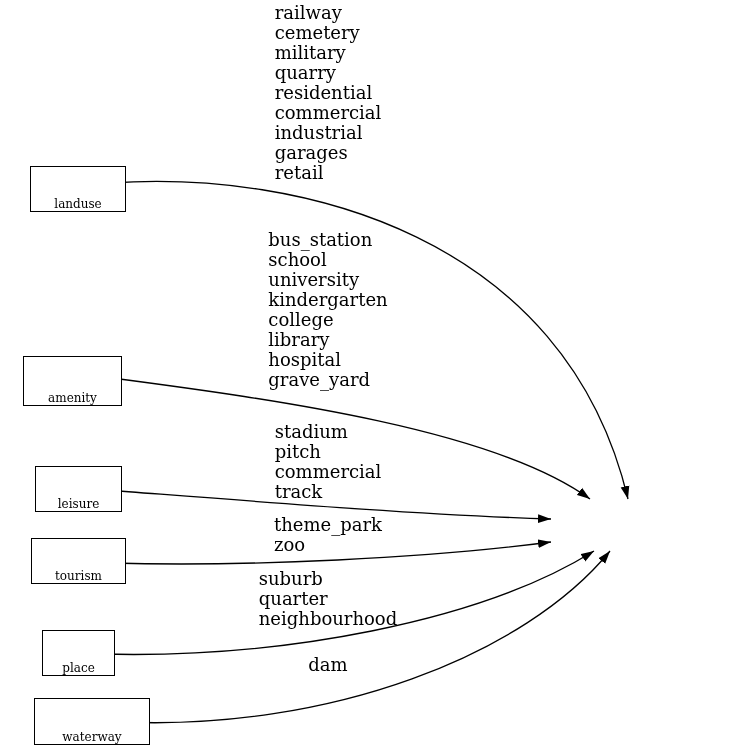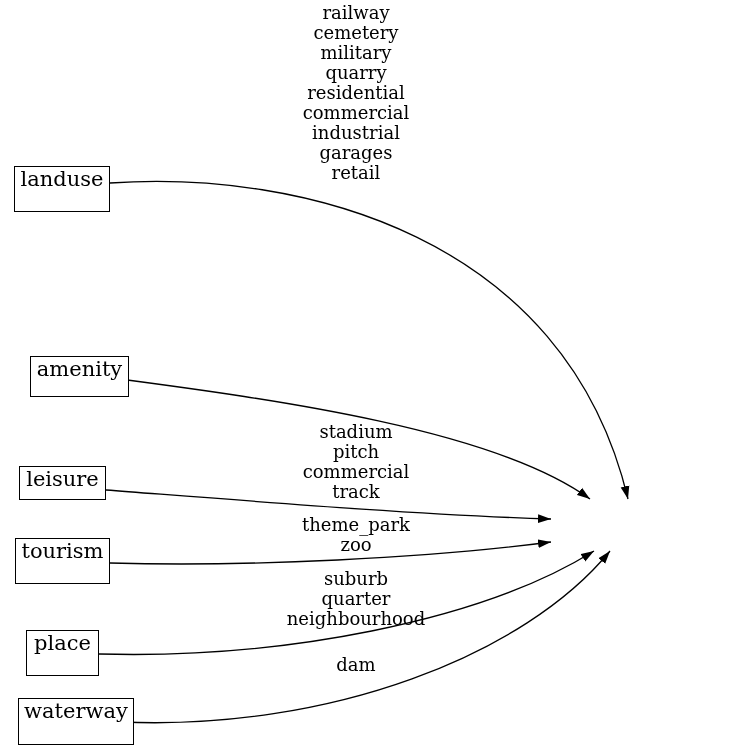--- a/index.html
+++ b/index.html
@@ -27,30 +27,30 @@
     fill: none;
     stroke: #000000;
     stroke-width: 1.3;
   }
   .node {
     position: absolute;
     box-sizing: border-box;
     border: 1.5px solid #000000;
     background: #ffffff;
     display: flex;
-    align-items: flex-start;
+    align-items: flex-end;
     justify-content: center;
-    font-size: 21px;
+    font-size: 12px;
     white-space: nowrap;
+    margin-left: 16px;
   }
   .edge-label {
     position: absolute;
-    left: 356px;
+    left: 328px;
     transform: translateX(-50%);
-    text-align: center;
     font-size: 18px;
     line-height: 20px;
     white-space: pre-line;
   }
 </style>
 </head>
 <body>
 
 <div class="canvas">
 
@@ -70,38 +70,46 @@
 
   <div class="edge-label" style="top:3px">railway
 cemetery
 military
 quarry
 residential
 commercial
 industrial
 garages
 retail</div>
+  <div class="edge-label" style="top:230px">bus_station
+school
+university
+kindergarten
+college
+library
+hospital
+grave_yard</div>
   <div class="edge-label" style="top:422px">stadium
 pitch
 commercial
 track</div>
   <div class="edge-label" style="top:569px">suburb
 quarter
 neighbourhood</div>
   <div class="edge-label" style="top:515px">theme_park
 zoo</div>
   <div class="edge-label" style="top:655px">dam</div>
 
   <div class="node" style="left:14px;  top:166px; width:96px;  height:46px">
     <span>landuse</span>
   </div>
-  <div class="node" style="left:30px;  top:356px; width:99px;  height:41px">
+  <div class="node" style="left:7px;  top:356px; width:99px;  height:50px">
     <span>amenity</span>
   </div>
-  <div class="node" style="left:19px;  top:466px; width:87px;  height:34px">
+  <div class="node" style="left:19px;  top:466px; width:87px;  height:46px">
     <span>leisure</span>
   </div>
   <div class="node" style="left:26px;  top:630px; width:73px;  height:46px">
     <span>place</span>
   </div>
   <div class="node" style="left:15px;  top:538px; width:95px;  height:46px">
     <span>tourism</span>
   </div>
   <div class="node" style="left:18px;   top:698px; width:116px; height:47px">
     <span>waterway</span>

